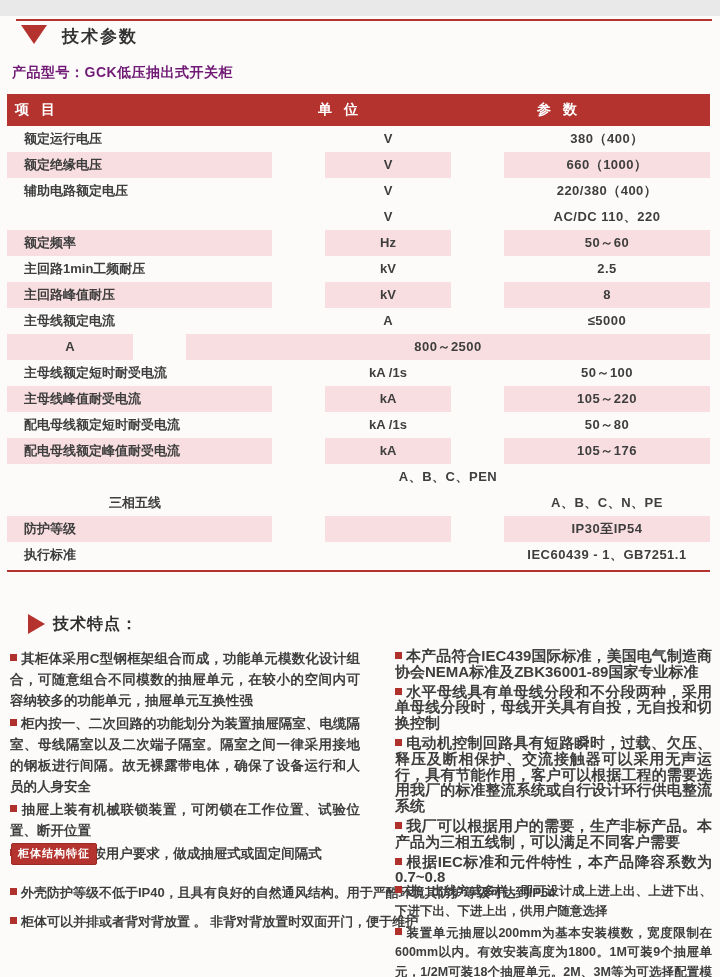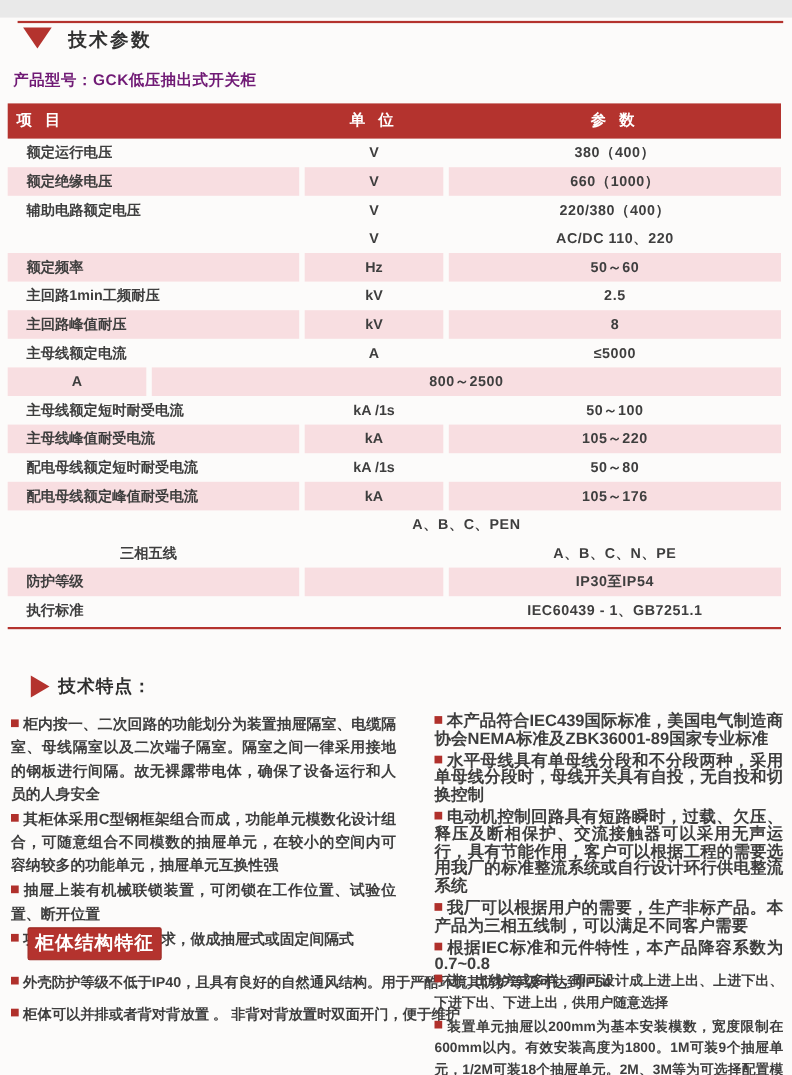--- a/index.html
+++ b/index.html
@@ -27,21 +27,21 @@
 
   
   .spec-table{position:absolute;left:7px;top:78px;width:703px;}
   .thead{
     display:flex;align-items:center;height:32px;background:var(--brand-red);
     color:#fff;font-size:14px;font-weight:bold;letter-spacing:4px;
   }
   .thead .h1{width:265px;padding-left:8px;}
   .thead .h2{width:136px;text-align:center;}
   .thead .h3{flex:1;text-align:center;}
-  .trow{display:flex;height:26px;line-height:26px;font-size:13px;font-weight:600;}
+  .trow{display:flex;height:26px;line-height:26px;font-size:13px;font-weight:600;gap:48px;}
   .trow .cell{background:transparent;}
   .trow .c1{position:relative;width:265px;padding-left:17px;margin-right:5px;white-space:nowrap;}
   .trow .c1 .item2{position:absolute;left:102px;top:0;}
   .trow .c2{width:126px;margin-right:5px;text-align:center;}
   .trow .c3{flex:1;text-align:center;letter-spacing:.5px;}
   .trow.shaded .cell{background:var(--row-pink);}
   .table-bottom-rule{position:absolute;left:7px;top:554px;width:703px;height:2px;background:var(--brand-red);}
 
   
   .tri-right{
@@ -61,23 +61,23 @@
   .features-cols .col-r .bullet{font-size:15px;line-height:15.8px;margin-bottom:4px;}
   .struct-cols .col-l{width:372px;margin-right:13px;}
   .struct-cols .col-l .bullet{font-size:13px;line-height:21.5px;margin-bottom:7px;white-space:nowrap;}
   .struct-cols .col-r .bullet{font-size:12.5px;line-height:19.8px;margin-bottom:2px;}
   .sq{
     display:inline-block;width:7px;height:7px;background:#b0302b;
     margin-right:4px;vertical-align:2px;
   }
   
   .struct-title{
-    position:absolute;left:25px;top:827px;
+    position:absolute;left:11px;top:827px;
     background:var(--brand-red);border:1px solid #9d2b25;border-radius:2px;
-    color:#fff;font-size:17px;font-weight:bold;letter-spacing:1px;
+    color:#fff;font-size:11px;font-weight:bold;letter-spacing:1px;
     padding:2px 6px 3px 6px;
   }
 </style>
 </head>
 <body>
 
 <div class="page">
 
   <div class="top-rule"></div>
   <div class="tri-down"></div>
@@ -238,23 +238,23 @@
 
   </div>
   <div class="table-bottom-rule"></div>
 
   <div class="tri-right"></div>
   <div class="features-title">技术特点：</div>
 
   <div class="cols features-cols">
     <div class="col-l">
 
+        <p class="bullet"><span class="sq"></span><span>其柜体采用C型钢框架组合而成，功能单元模数化设计组合，可随意组合不同模数的抽屉单元，在较小的空间内可容纳较多的功能单元，抽屉单元互换性强</span></p>
+
         <p class="bullet"><span class="sq"></span><span>柜内按一、二次回路的功能划分为装置抽屉隔室、电缆隔室、母线隔室以及二次端子隔室。隔室之间一律采用接地的钢板进行间隔。故无裸露带电体，确保了设备运行和人员的人身安全</span></p>
-
-        <p class="bullet"><span class="sq"></span><span>其柜体采用C型钢框架组合而成，功能单元模数化设计组合，可随意组合不同模数的抽屉单元，在较小的空间内可容纳较多的功能单元，抽屉单元互换性强</span></p>
 
         <p class="bullet"><span class="sq"></span><span>抽屉上装有机械联锁装置，可闭锁在工作位置、试验位置、断开位置</span></p>
 
         <p class="bullet"><span class="sq"></span><span>功能单元 可按用户要求，做成抽屉式或固定间隔式</span></p>
 
     </div>
     <div class="col-r">
 
         <p class="bullet"><span class="sq"></span><span>本产品符合IEC439国际标准，美国电气制造商协会NEMA标准及ZBK36001-89国家专业标准</span></p>
 

